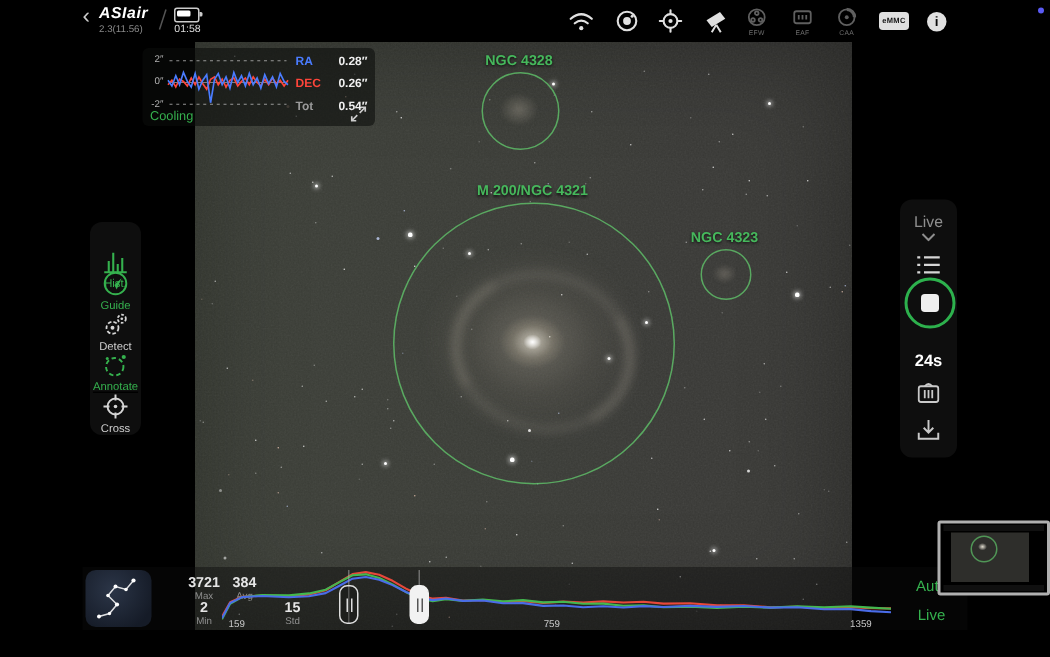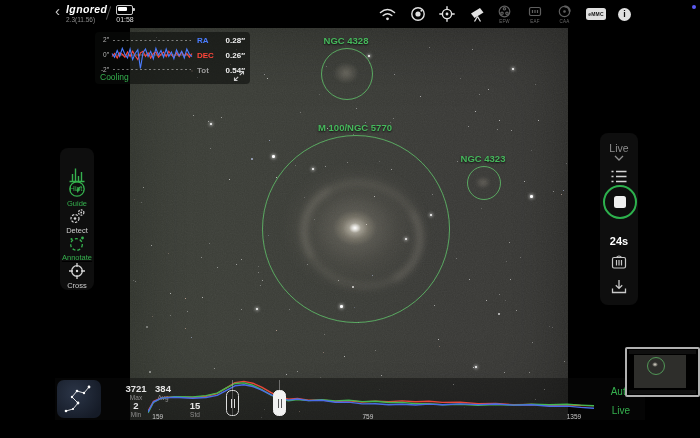--- a/index.html
+++ b/index.html
@@ -285,31 +285,31 @@
     <div class="gal gal-core"></div>
     <div class="gal smudge1"></div>
     <div class="gal smudge2"></div>
 
     <div class="anno">
       <div class="anno-circle" style="left: 191px; top: 20px; width: 50px; height: 50px;"></div>
       <div class="anno-label" style="left: 216px; top: 7px;">NGC 4328</div>
     </div>
     <div class="anno">
       <div class="anno-circle" style="left: 132px; top: 107px; width: 186px; height: 186px;"></div>
-      <div class="anno-label" style="left: 225px; top: 94px;">M 100/NGC 5770</div>
+      <div class="anno-label" style="left: 225px; top: 94px;">M 200/NGC 4321</div>
     </div>
     <div class="anno">
       <div class="anno-circle" style="left: 337px; top: 138px; width: 32px; height: 32px;"></div>
       <div class="anno-label" style="left: 353px; top: 125px;">NGC 4323</div>
     </div>
   </div>
 
   <header id="topbar">
     <span id="back-chevron">‹</span>
-    <span id="logo">Ignored</span>
+    <span id="logo">ASIair</span>
     <span id="version">2.3(11.56)</span>
     <div id="tb-sep"></div>
     <div id="battery">
       <div class="fill"></div>
         <div class="nub"></div>
     </div>
     <span id="clock">01:58</span>
 
     <div class="tb-icon" style="left:379px;">
       <svg width="17" height="13" viewBox="0 0 17 13" fill="none" stroke="#e0e0e0" stroke-width="1.5" stroke-linecap="round">

